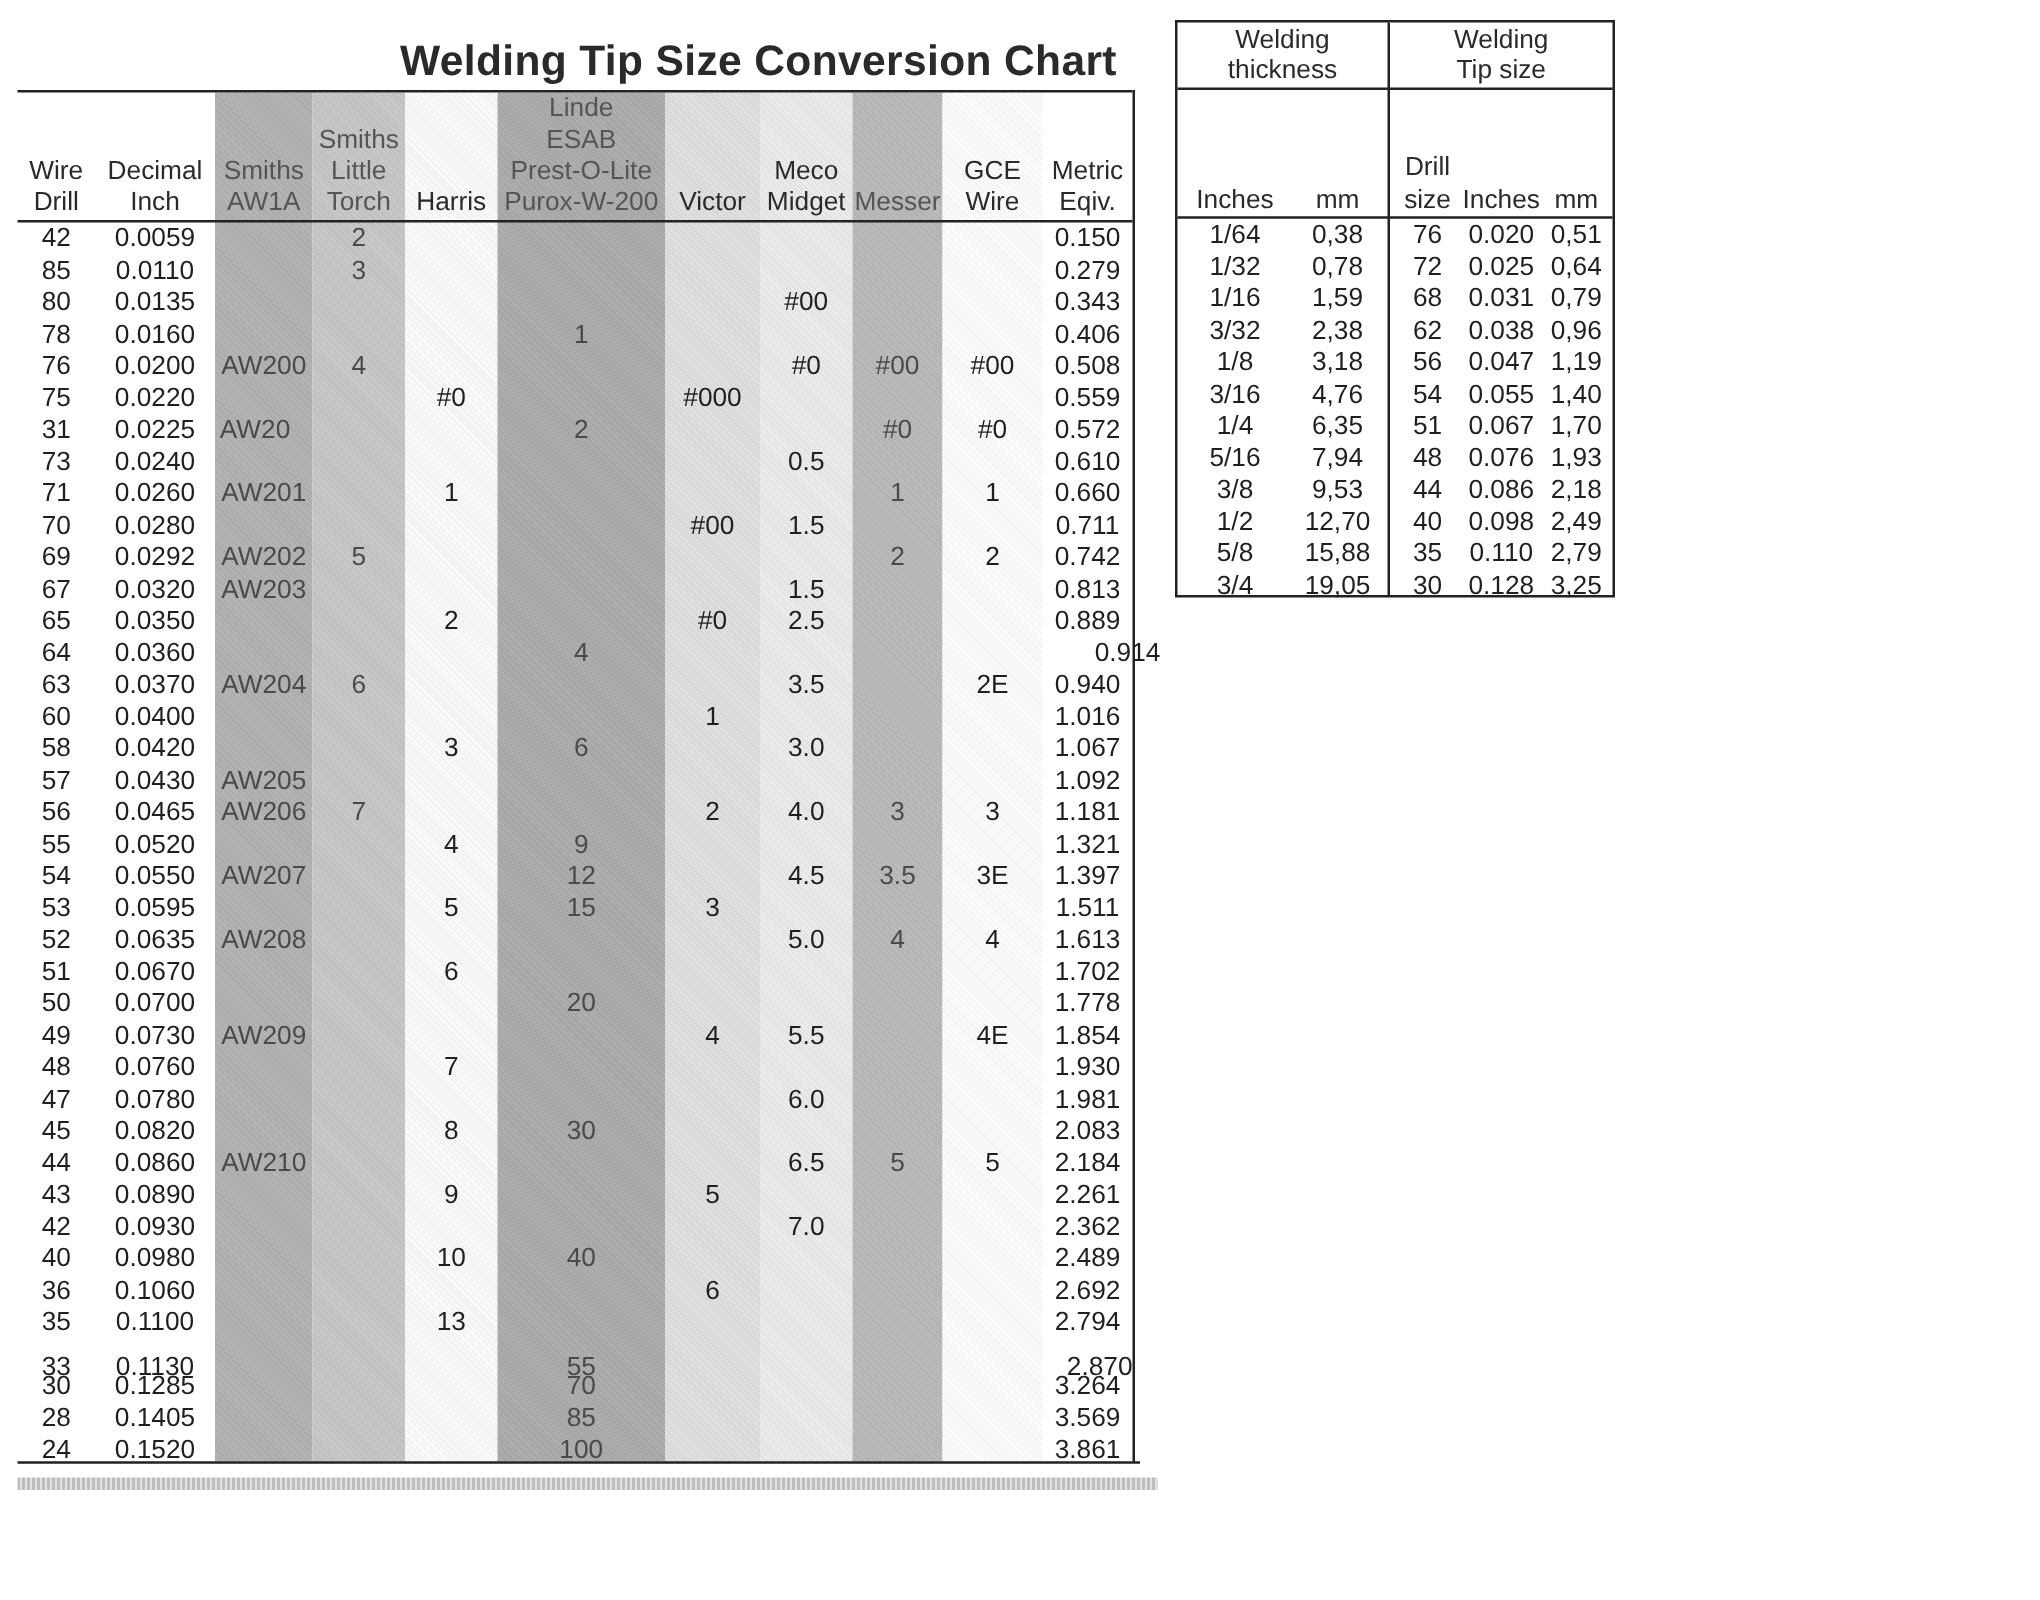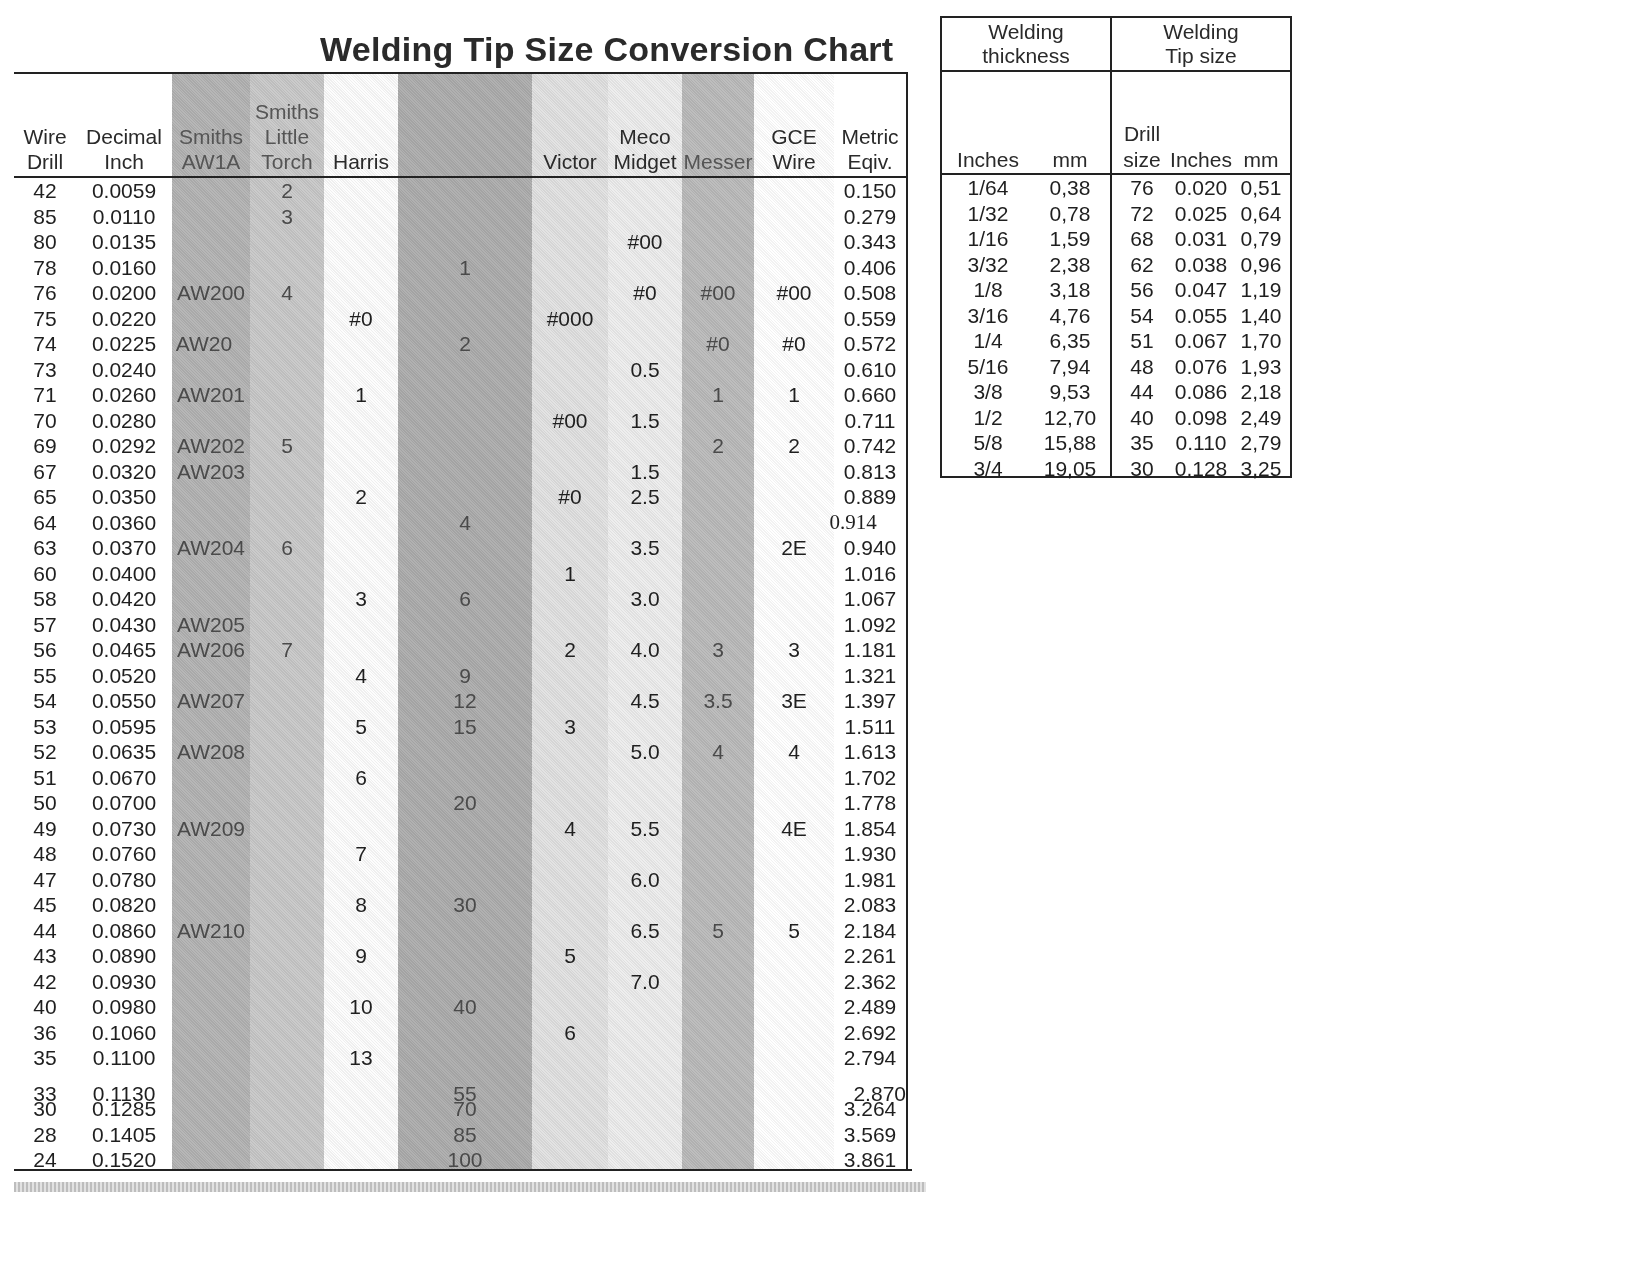--- a/index.html
+++ b/index.html
@@ -76,20 +76,26 @@
         <div>AW1A</div>
       </div>
       <div class="hcell muted" style="left: 236px; width: 74px;">
         <div>Smiths</div>
         <div>Little</div>
         <div>Torch</div>
       </div>
       <div class="hcell" style="left: 310px; width: 74px;">
         <div>Harris</div>
       </div>
+      <div class="hcell muted" style="left: 384px; width: 134px;">
+        <div>Linde</div>
+        <div>ESAB</div>
+        <div>Prest-O-Lite</div>
+        <div>Purox-W-200</div>
+      </div>
       <div class="hcell" style="left: 518px; width: 76px;">
         <div>Victor</div>
       </div>
       <div class="hcell" style="left: 594px; width: 74px;">
         <div>Meco</div>
         <div>Midget</div>
       </div>
       <div class="hcell muted" style="left: 668px; width: 72px;">
         <div>Messer</div>
       </div>
@@ -175,21 +181,21 @@
         <div class="cell faint" style="left: 236px; width: 74px;"></div>
         <div class="cell" style="left: 310px; width: 74px;">#0</div>
         <div class="cell faint" style="left: 384px; width: 134px;"></div>
         <div class="cell" style="left: 518px; width: 76px;">#000</div>
         <div class="cell" style="left: 594px; width: 74px;"></div>
         <div class="cell faint" style="left: 668px; width: 72px;"></div>
         <div class="cell" style="left: 740px; width: 80px;"></div>
         <div class="cell" style="left: 820px; width: 72px;">0.559</div>
       </div>
       <div class="row" style="top: 153px;">
-        <div class="cell" style="left: 0px; width: 62px;">74</div>
+        <div class="cell" style="left: 0px; width: 62px;">31</div>
         <div class="cell" style="left: 62px; width: 96px;">0.0225</div>
         <div class="cell faint" style="left: 158px; width: 64px;">AW20</div>
         <div class="cell faint" style="left: 236px; width: 74px;"></div>
         <div class="cell" style="left: 310px; width: 74px;"></div>
         <div class="cell faint" style="left: 384px; width: 134px;">2</div>
         <div class="cell" style="left: 518px; width: 76px;"></div>
         <div class="cell" style="left: 594px; width: 74px;"></div>
         <div class="cell faint" style="left: 668px; width: 72px;">#0</div>
         <div class="cell" style="left: 740px; width: 80px;">#0</div>
         <div class="cell" style="left: 820px; width: 72px;">0.572</div>
@@ -276,21 +282,21 @@
         <div class="cell" style="left: 0px; width: 62px;">64</div>
         <div class="cell" style="left: 62px; width: 96px;">0.0360</div>
         <div class="cell faint" style="left: 158px; width: 78px;"></div>
         <div class="cell faint" style="left: 236px; width: 74px;"></div>
         <div class="cell" style="left: 310px; width: 74px;"></div>
         <div class="cell faint" style="left: 384px; width: 134px;">4</div>
         <div class="cell" style="left: 518px; width: 76px;"></div>
         <div class="cell" style="left: 594px; width: 74px;"></div>
         <div class="cell faint" style="left: 668px; width: 72px;"></div>
         <div class="cell" style="left: 740px; width: 80px;"></div>
-        <div class="cell" style="left: 803px; width: 72px; font-family: Liberation Serif, serif;">0.914</div>
+        <div class="cell" style="left: 852px; width: 72px;">0.914</div>
       </div>
       <div class="row" style="top: 357px;">
         <div class="cell" style="left: 0px; width: 62px;">63</div>
         <div class="cell" style="left: 62px; width: 96px;">0.0370</div>
         <div class="cell faint" style="left: 158px; width: 78px;">AW204</div>
         <div class="cell faint" style="left: 236px; width: 74px;">6</div>
         <div class="cell" style="left: 310px; width: 74px;"></div>
         <div class="cell faint" style="left: 384px; width: 134px;"></div>
         <div class="cell" style="left: 518px; width: 76px;"></div>
         <div class="cell" style="left: 594px; width: 74px;">3.5</div>

